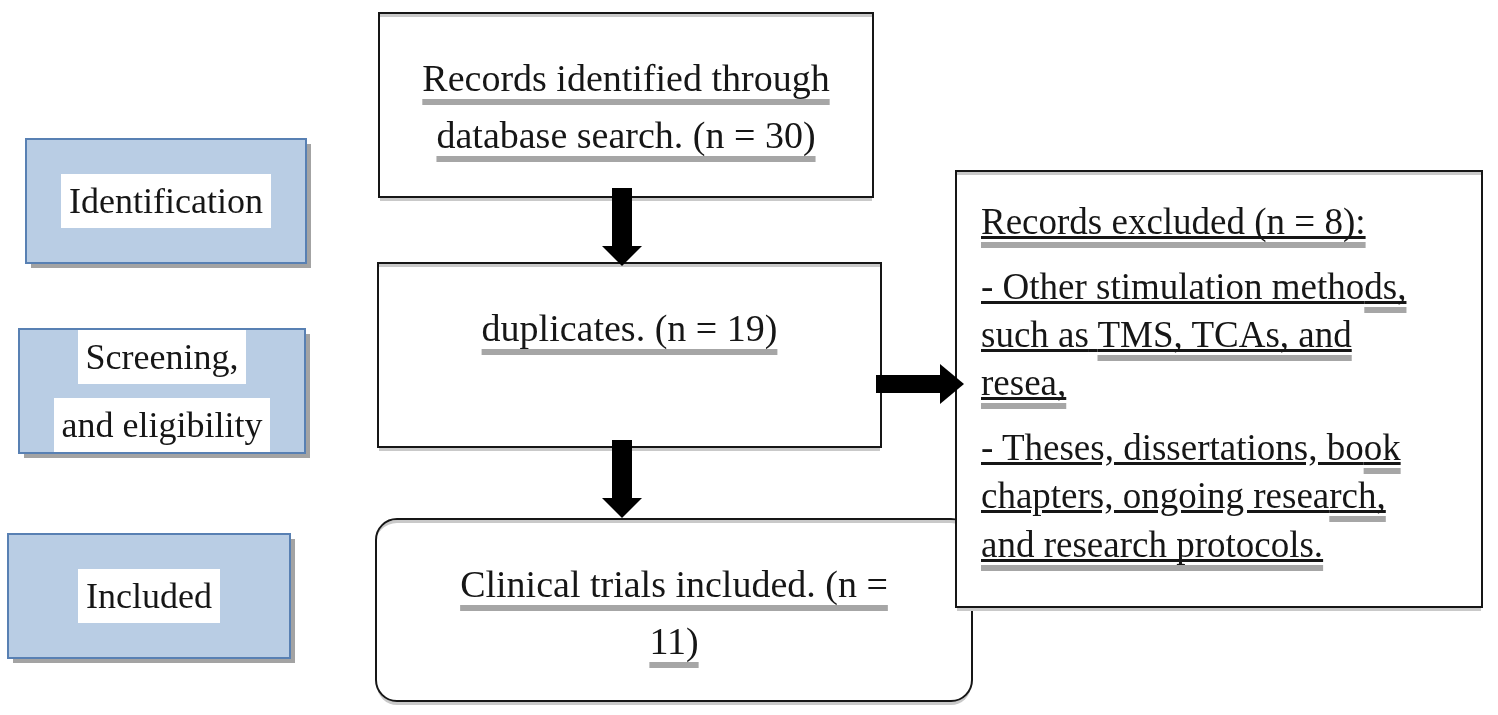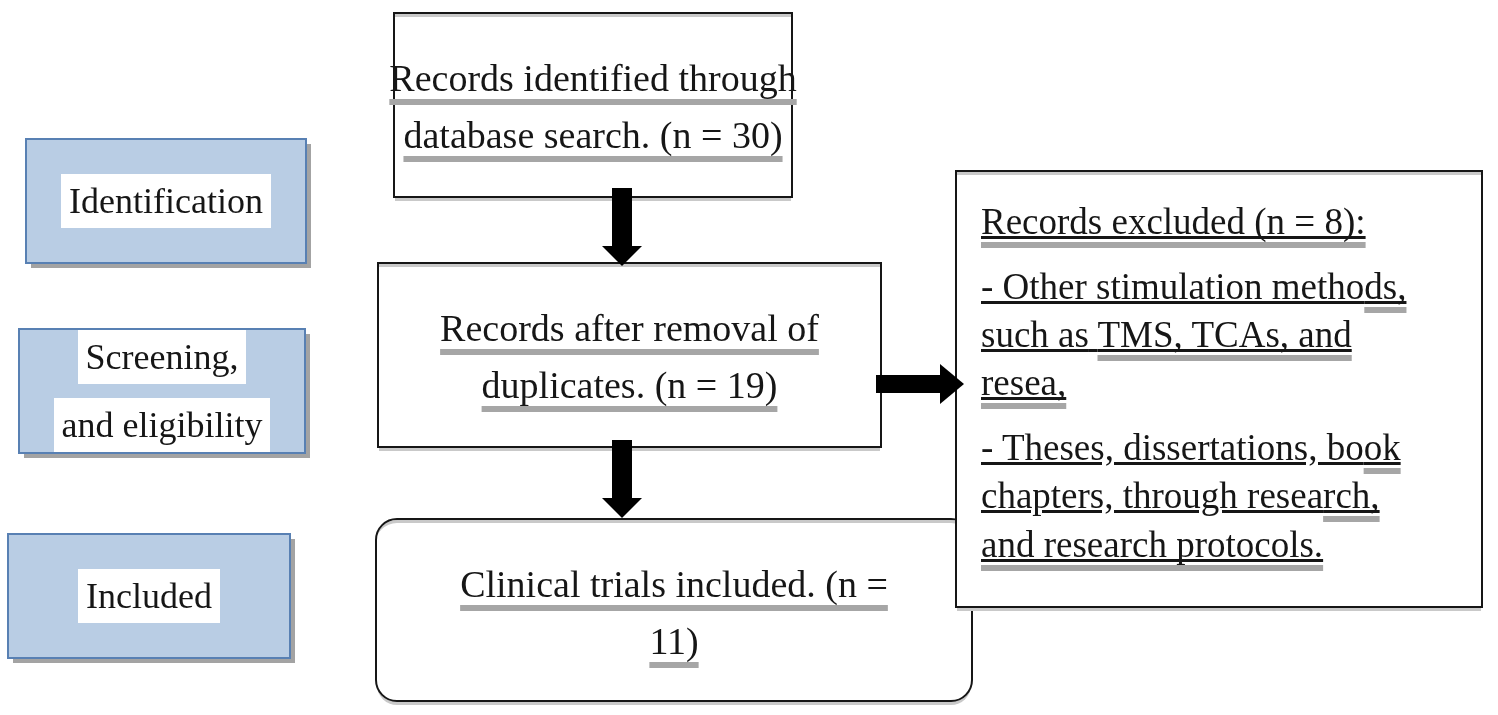--- a/index.html
+++ b/index.html
@@ -64,45 +64,44 @@
 
   <div class="stage" style="left:18px;top:280px;width:284px;height:122px;justify-content:space-between;">
     <span class="line"><span class="hl">Screening,</span></span>
     <span class="line"><span class="hl">and eligibility</span></span>
   </div>
 
   <div class="stage" style="left:7px;top:485px;width:280px;height:122px;">
     <span class="line"><span class="hl">Included</span></span>
   </div>
 
-  <div class="fbox center" style="left:393px;top:12px;width:400px;height:186px;">
+  <div class="fbox center" style="left:378px;top:12px;width:496px;height:186px;">
     <div><span class="u">Records identified through</span></div>
     <div><span class="u">database search. (n = 30)</span></div>
   </div>
 
   <div class="fbox center" style="left:377px;top:262px;width:505px;height:186px;">
-    <div><span class="u">Records after removal of</span></div>
     <div><span class="u">duplicates. (n = 19)</span></div>
   </div>
 
   <div class="fbox center" style="left:375px;top:518px;width:598px;height:184px;border-radius:22px;">
     <div><span class="u">Clinical trials included. (n =</span></div>
     <div><span class="u">11)</span></div>
   </div>
 
   <div class="fbox right" style="left:955px;top:170px;width:528px;height:438px;text-decoration:underline;">
     <div><span class="u">Records excluded (n = 8):</span></div>
     <div class="para">
       <div><span>- Other stimulation metho</span><span class="u">ds,</span></div>
       <div><span>such as</span> <span class="u">TMS, TCAs, and</span></div>
       <div><span class="u">resea,</span></div>
     </div>
     <div class="para">
       <div><span>- Theses, dissertations, bo</span><span class="u">ok</span></div>
-      <div><span>chapters, through resea</span><span class="u">rch,</span></div>
+      <div><span>chapters, ongoing resea</span><span class="u">rch,</span></div>
       <div><span class="u">and research protocols.</span></div>
     </div>
   </div>
 
   <div class="varrow" style="left:602px;top:188px;">
     <div class="shaft"></div>
     <div class="head"></div>
   </div>
 
   <div class="varrow" style="left:602px;top:440px;">

